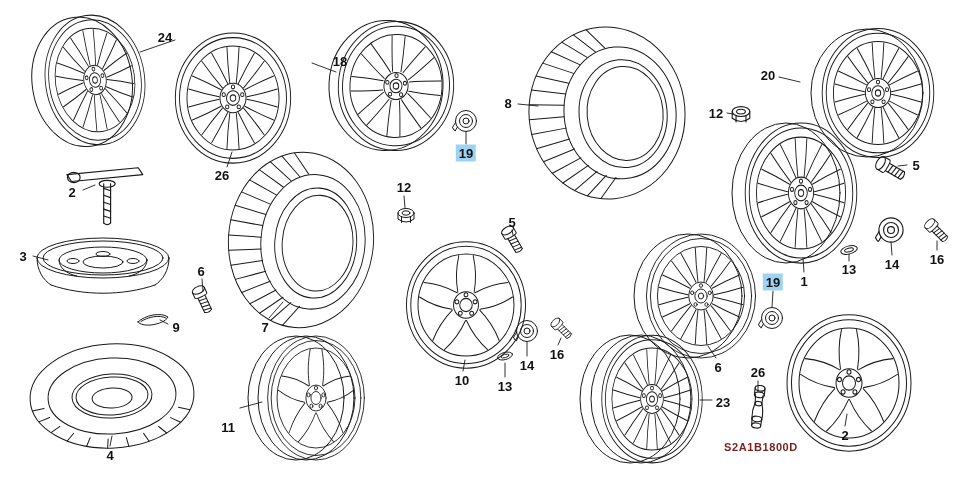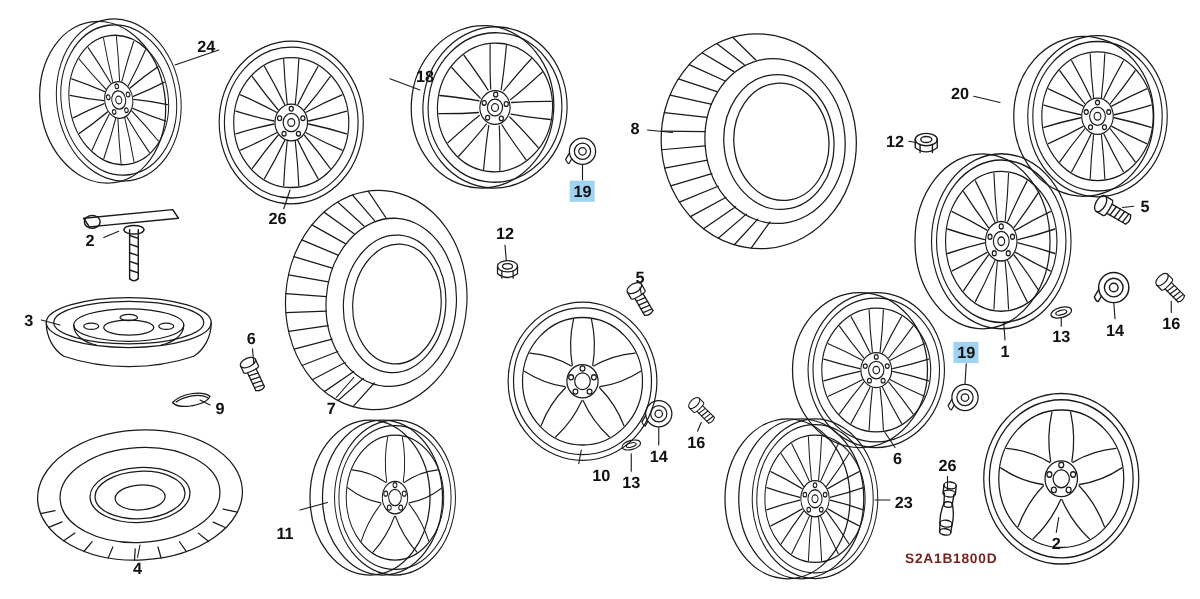--- a/index.html
+++ b/index.html
@@ -337,21 +337,21 @@
       <div class="callout" style="left: 404px; top: 187px;">12</div>
       <div class="callout" style="left: 23px; top: 256px;">3</div>
       <div class="callout" style="left: 201px; top: 271px;">6</div>
       <div class="callout" style="left: 176px; top: 327px;">9</div>
       <div class="callout" style="left: 265px; top: 327px;">7</div>
       <div class="callout" style="left: 512px; top: 222px;">5</div>
       <div class="callout" style="left: 804px; top: 281px;">1</div>
       <div class="callout" style="left: 849px; top: 269px;">13</div>
       <div class="callout" style="left: 892px; top: 264px;">14</div>
       <div class="callout" style="left: 937px; top: 259px;">16</div>
-      <div class="callout" style="left: 462px; top: 380px; margin-left: 19px;">10</div>
+      <div class="callout" style="left: 462px; top: 380px;">10</div>
       <div class="callout" style="left: 527px; top: 365px;">14</div>
       <div class="callout" style="left: 505px; top: 386px;">13</div>
       <div class="callout" style="left: 557px; top: 354px;">16</div>
       <div class="callout" style="left: 718px; top: 367px;">6</div>
       <div class="callout hl" style="left: 773px; top: 282px;">19</div>
       <div class="callout" style="left: 228px; top: 410px; margin-top: 17px;">11</div>
       <div class="callout" style="left: 723px; top: 402px;">23</div>
       <div class="callout" style="left: 758px; top: 372px;">26</div>
       <div class="callout" style="left: 845px; top: 435px;">2</div>
       <div class="callout" style="left: 110px; top: 455px;">4</div>

